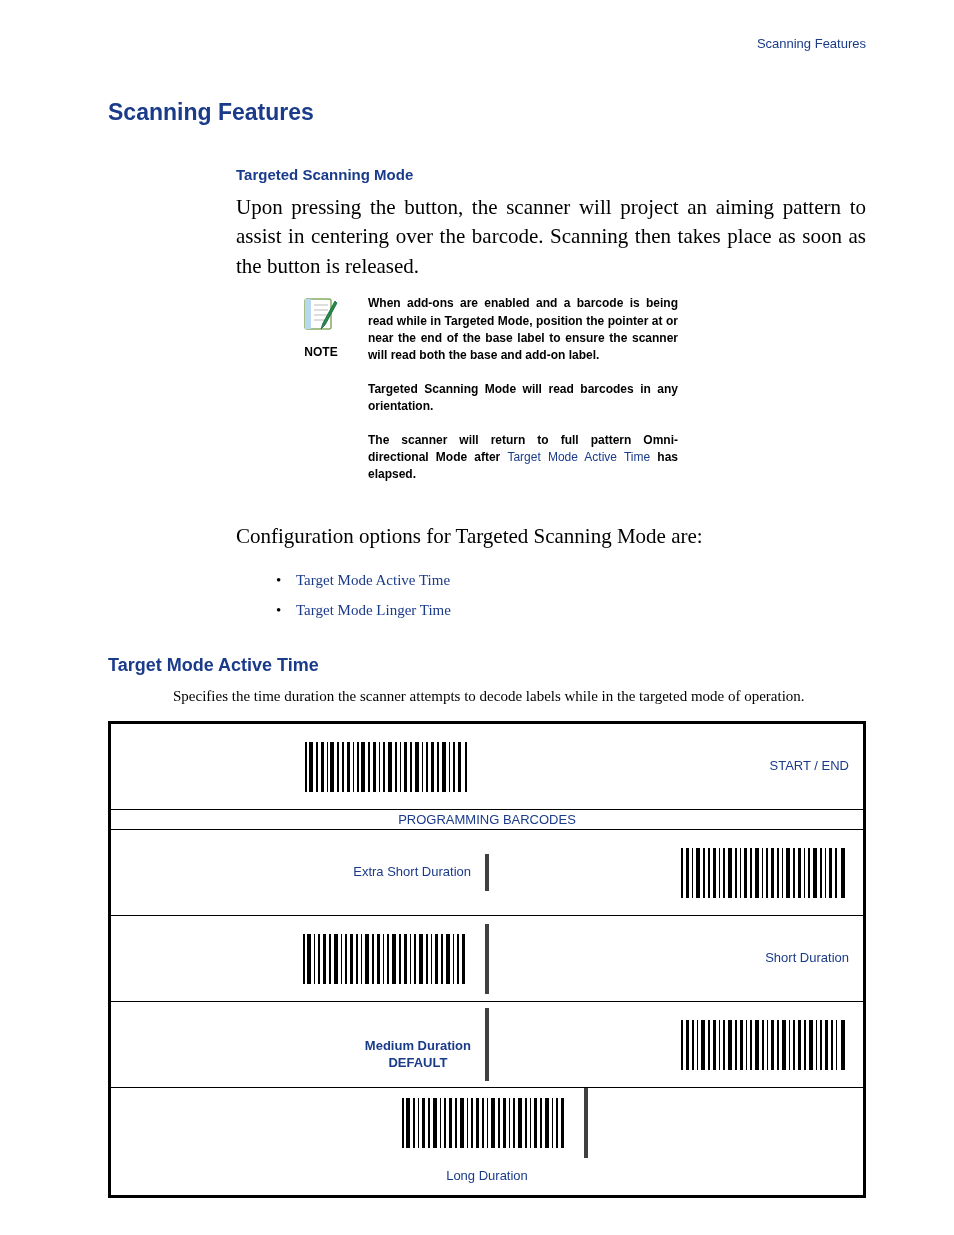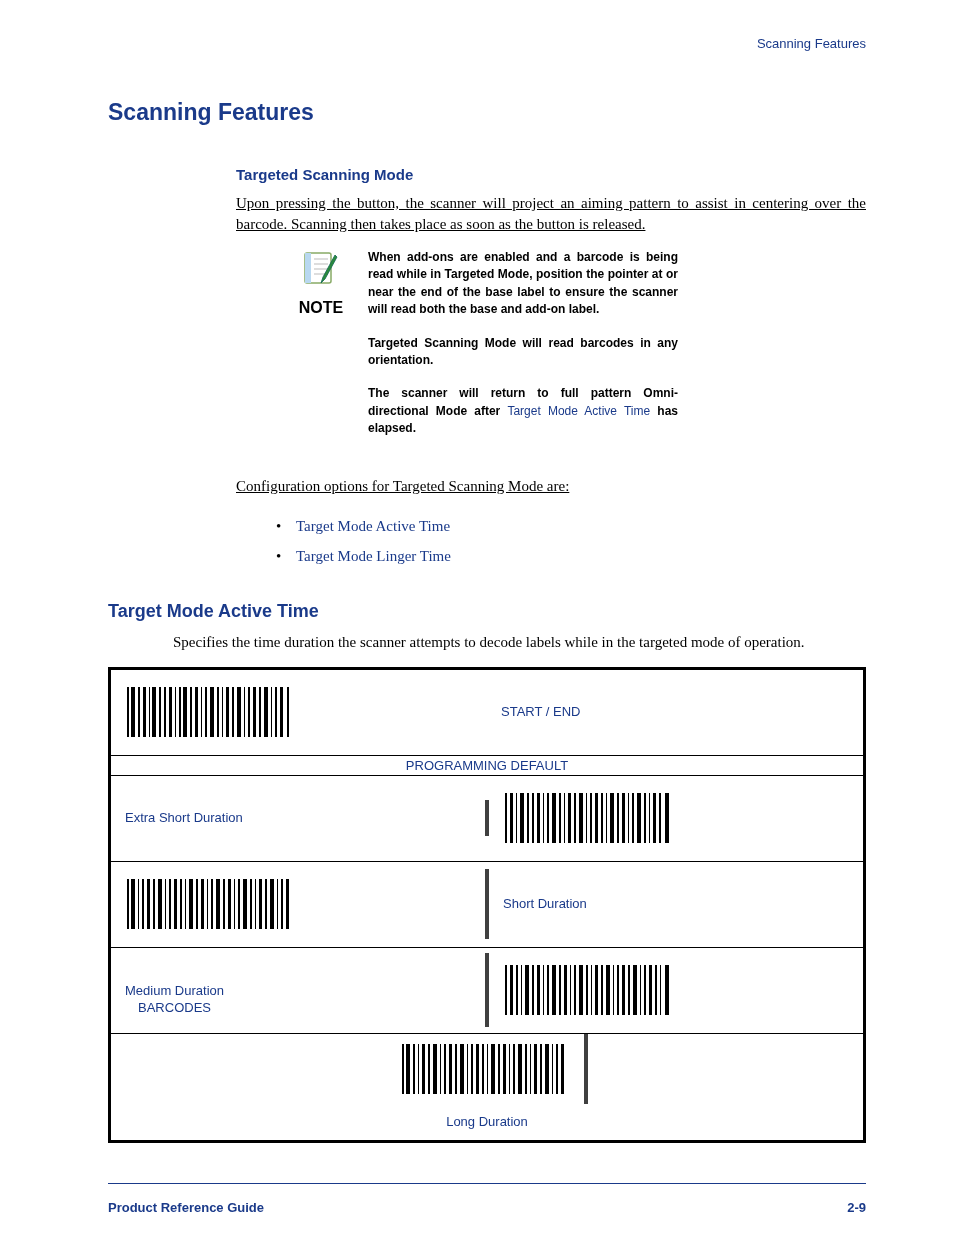--- a/index.html
+++ b/index.html
@@ -2,40 +2,40 @@
 <html><head>
 <meta charset="utf-8">
 <style>
 * { margin: 0; padding: 0; box-sizing: border-box; }
 body { font-family: Georgia, 'Times New Roman', serif; background: #fff; width: 954px; margin: 0 auto; color: #000; }
 .page { padding: 36px 88px 36px 108px; position: relative; min-height: 1235px; }
 .header-right { text-align: right; font-family: Arial, sans-serif; color: #1a3a8a; font-size: 13px; margin-bottom: 48px; }
 .h1 { font-family: Arial, sans-serif; font-weight: bold; color: #1a3a8a; font-size: 23px; margin-bottom: 40px; }
 .h2 { font-family: Arial, sans-serif; font-weight: bold; color: #1a3a8a; font-size: 15px; margin-left: 128px; margin-bottom: 10px; }
 .h3 { font-family: Arial, sans-serif; font-weight: bold; color: #1a3a8a; font-size: 18px; margin-bottom: 10px; }
-.body-text { margin-left: 128px; font-size: 15px; line-height: 1.4; margin-bottom: 14px; text-align: justify; text-decoration: underline; }
+.body-text { margin-left: 128px; font-size: 21px; line-height: 1.4; margin-bottom: 14px; text-align: justify; }
 .body-text-noindent { font-size: 15px; line-height: 1.4; margin-left: 65px; margin-bottom: 14px; text-align: justify; }
 .note-block { margin-left: 186px; margin-bottom: 22px; display: flex; gap: 20px; }
 .note-icon-col { width: 54px; text-align: center; flex-shrink: 0; }
 .note-icon { width: 40px; height: 40px; margin: 0 auto 6px; }
-.note-label { font-family: Arial, sans-serif; font-weight: bold; font-size: 16px; }
+.note-label { font-family: Arial, sans-serif; font-weight: bold; font-size: 12px; }
 .note-text-col { flex: 1; max-width: 310px; }
 .note-para { font-family: Liberation Sans, sans-serif; font-weight: bold; font-size: 12px; line-height: 1.45; text-align: justify; margin-bottom: 16px; }
 .note-link { color: #1a3a8a; font-weight: normal; }
 ul.config-list { margin-left: 168px; margin-bottom: 30px; }
 ul.config-list li { font-size: 15px; line-height: 2.0; color: #1a3a8a; list-style: none; position: relative; padding-left: 20px; }
 ul.config-list li::before { content: "•"; position: absolute; left: 0; color: #000; }
 .barcode-table { border: 3px solid #000; margin: 10px 0 40px; width: 100%; }
 .bt-row { display: flex; border-bottom: 1px solid #000; min-height: 86px; align-items: center; }
 .bt-row:last-child { border-bottom: none; flex-direction: column; }
-.bt-cell { flex: 1; display: flex; align-items: center; justify-content: flex-start; padding: 10px 14px; }
+.bt-cell { flex: 1; display: flex; align-items: center; justify-content: flex-end; padding: 10px 14px; }
 .bt-divider { border-right: 4px solid #404040; }
 .barcode-svg { width: 170px; height: 50px; }
 .bt-label { font-family: Arial, sans-serif; font-size: 13px; color: #1a3a8a; text-align: center; line-height: 1.3; }
-.bt-label-bold { font-weight: normal; margin-top: 20px; }
+.bt-label-bold { font-weight: bold; margin-top: 20px; }
 .prog-header { font-family: Arial, sans-serif; color: #1a3a8a; font-size: 13px; text-align: center; padding: 2px 0; border-bottom: 1px solid #000; }
 .footer { display: flex; justify-content: space-between; font-family: Arial, sans-serif; font-weight: bold; color: #1a3a8a; font-size: 13px; border-top: 1.5px solid #1a3a8a; padding-top: 16px; margin-top: 20px; }
 </style>
 </head>
 <body>
 
 <div class="page">
   <div class="header-right">Scanning Features</div>
 
   <div class="h1">Scanning Features</div>
@@ -108,21 +108,21 @@
             <rect x="146" y="0" width="1" height="50"></rect>
             <rect x="150" y="0" width="2" height="50"></rect>
             <rect x="155" y="0" width="3" height="50"></rect>
             <rect x="162" y="0" width="2" height="50"></rect>
         </svg>
       </div>
       <div class="bt-cell">
           <span class="bt-label">START / END</span>
         </div>
     </div>
-    <div class="prog-header">PROGRAMMING DEFAULT</div>
+    <div class="prog-header">PROGRAMMING BARCODES</div>
     <div class="bt-row">
       <div class="bt-cell bt-divider">
           <span class="bt-label">Extra Short Duration</span>
         </div>
       <div class="bt-cell">
         <svg class="barcode-svg" viewBox="0 0 170 50" preserveAspectRatio="none">
           <rect x="2" y="0" width="2" height="50"></rect>
             <rect x="7" y="0" width="3" height="50"></rect>
             <rect x="13" y="0" width="1" height="50"></rect>
             <rect x="17" y="0" width="4" height="50"></rect>
@@ -192,21 +192,21 @@
             <rect x="161" y="0" width="3" height="50"></rect>
         </svg>
       </div>
       <div class="bt-cell">
           <span class="bt-label">Short Duration</span>
         </div>
     </div>
     <div class="bt-row">
       <div class="bt-cell bt-divider">
         <div class="bt-label bt-label-bold">
-          <span>Medium Duration</span><br><span>BARCODES</span>
+          <span>Medium Duration</span><br><span>DEFAULT</span>
         </div>
       </div>
       <div class="bt-cell">
         <svg class="barcode-svg" viewBox="0 0 170 50" preserveAspectRatio="none">
           <rect x="2" y="0" width="2" height="50"></rect>
             <rect x="7" y="0" width="3" height="50"></rect>
             <rect x="13" y="0" width="2" height="50"></rect>
             <rect x="18" y="0" width="1" height="50"></rect>
             <rect x="22" y="0" width="4" height="50"></rect>
             <rect x="29" y="0" width="2" height="50"></rect>

